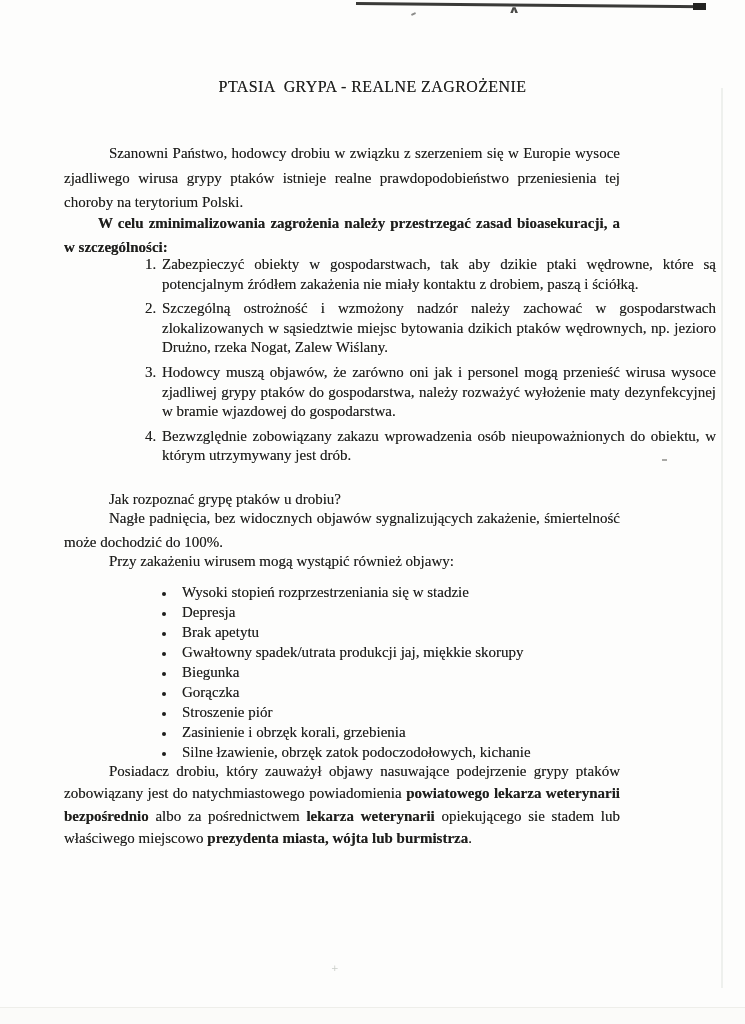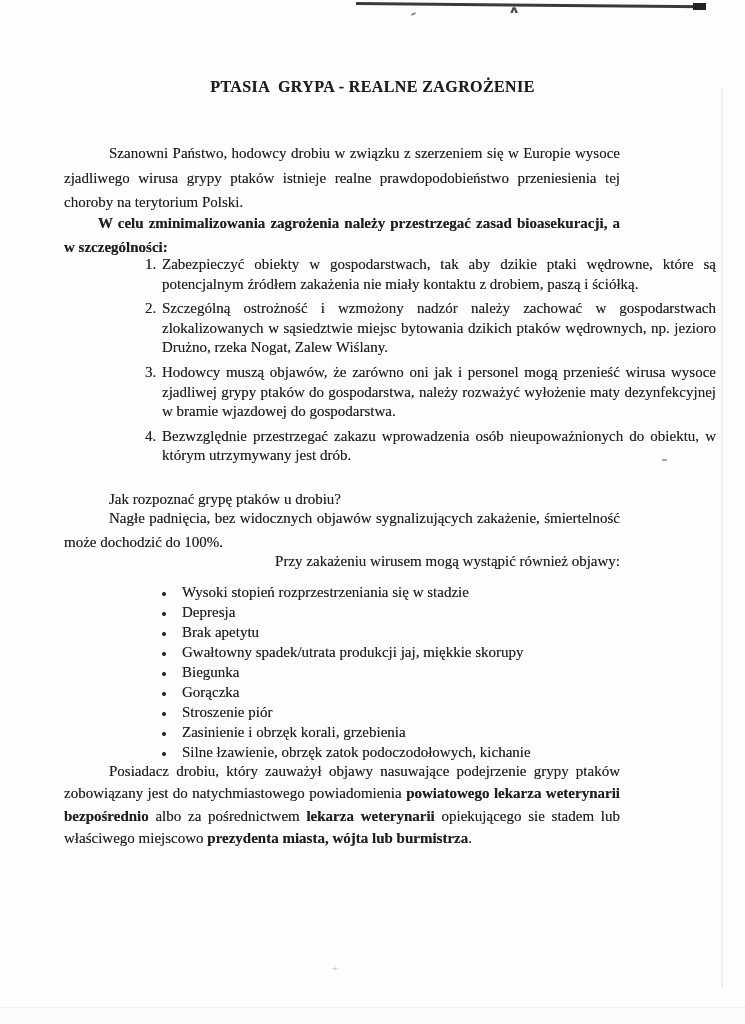--- a/index.html
+++ b/index.html
@@ -39,21 +39,21 @@
   }
   .bold { font-weight: bold; }
 
   .doc-title {
     position: absolute;
     top: 78px;
     left: 0;
     width: 745px;
     margin: 0;
     font-size: 16px;
-    font-weight: bold;
+    font-weight: normal;
     text-align: center;
     letter-spacing: 0.4px;
     white-space: pre-wrap;
     text-shadow: 0 0 0.6px rgba(30,30,28,0.6);
   }
 
   .intro       { top: 141px; text-indent: 45px; }
   .bio-head    { top: 211px; text-indent: 34px; line-height: 24px; font-weight: bold; }
 
   .rules {
@@ -69,21 +69,21 @@
   }
   .rules li {
     text-align: justify;
     margin: 0 0 5px 0;
     padding-left: 2px;
   }
   .rules li::marker { font-size: 15px; }
 
   .recognize-head { top: 487px; text-indent: 45px; font-weight: normal; text-align: left; }
   .mortality      { top: 507px; text-indent: 45px; line-height: 23.5px; }
-  .symptoms-intro { top: 549px; text-indent: 45px; text-align: right; }
+  .symptoms-intro { top: 549px; text-indent: 45px; text-align: left; }
 
   .symptoms {
     position: absolute;
     top: 566px;
     left: 64px;
     width: 556px;
     margin: 16px;
     padding: 0 0 0 96px;
     font-size: 15px;
     line-height: 20px;
@@ -162,21 +162,21 @@
   <h1 class="doc-title">PTASIA  GRYPA - REALNE ZAGROŻENIE</h1>
 
   <p class="txt bio-head">W celu zminimalizowania zagrożenia należy przestrzegać zasad bioasekuracji, a w szczególności:</p>
 
   <p class="txt intro">Szanowni Państwo, hodowcy drobiu w związku z szerzeniem się w Europie wysoce zjadliwego wirusa grypy ptaków istnieje realne prawdopodobieństwo przeniesienia tej choroby na terytorium Polski.</p>
 
   <ol class="rules">
       <li>Zabezpieczyć obiekty w gospodarstwach, tak aby dzikie ptaki wędrowne, które są potencjalnym źródłem zakażenia nie miały kontaktu z drobiem, paszą i ściółką.</li>
       <li>Szczególną ostrożność i wzmożony nadzór należy zachować w gospodarstwach zlokalizowanych w sąsiedztwie miejsc bytowania dzikich ptaków wędrownych, np. jezioro Drużno, rzeka Nogat, Zalew Wiślany.</li>
       <li>Hodowcy muszą objawów, że zarówno oni jak i personel mogą przenieść wirusa wysoce zjadliwej grypy ptaków do gospodarstwa, należy rozważyć wyłożenie maty dezynfekcyjnej w bramie wjazdowej do gospodarstwa.</li>
-      <li>Bezwzględnie przestrzegać zakazu wprowadzenia osób nieupoważnionych do obiektu, w którym utrzymywany jest drób.</li>
+      <li>Bezwzględnie zobowiązany zakazu wprowadzenia osób nieupoważnionych do obiektu, w którym utrzymywany jest drób.</li>
     </ol>
 
   <h2 class="txt recognize-head">Jak rozpoznać grypę ptaków u drobiu?</h2>
 
   <p class="txt mortality">Nagłe padnięcia, bez widocznych objawów sygnalizujących zakażenie, śmiertelność może dochodzić do 100%.</p>
 
   <p class="txt symptoms-intro">Przy zakażeniu wirusem mogą wystąpić również objawy:</p>
 
   <ul class="symptoms">
       <li>Wysoki stopień rozprzestrzeniania się w stadzie</li>

